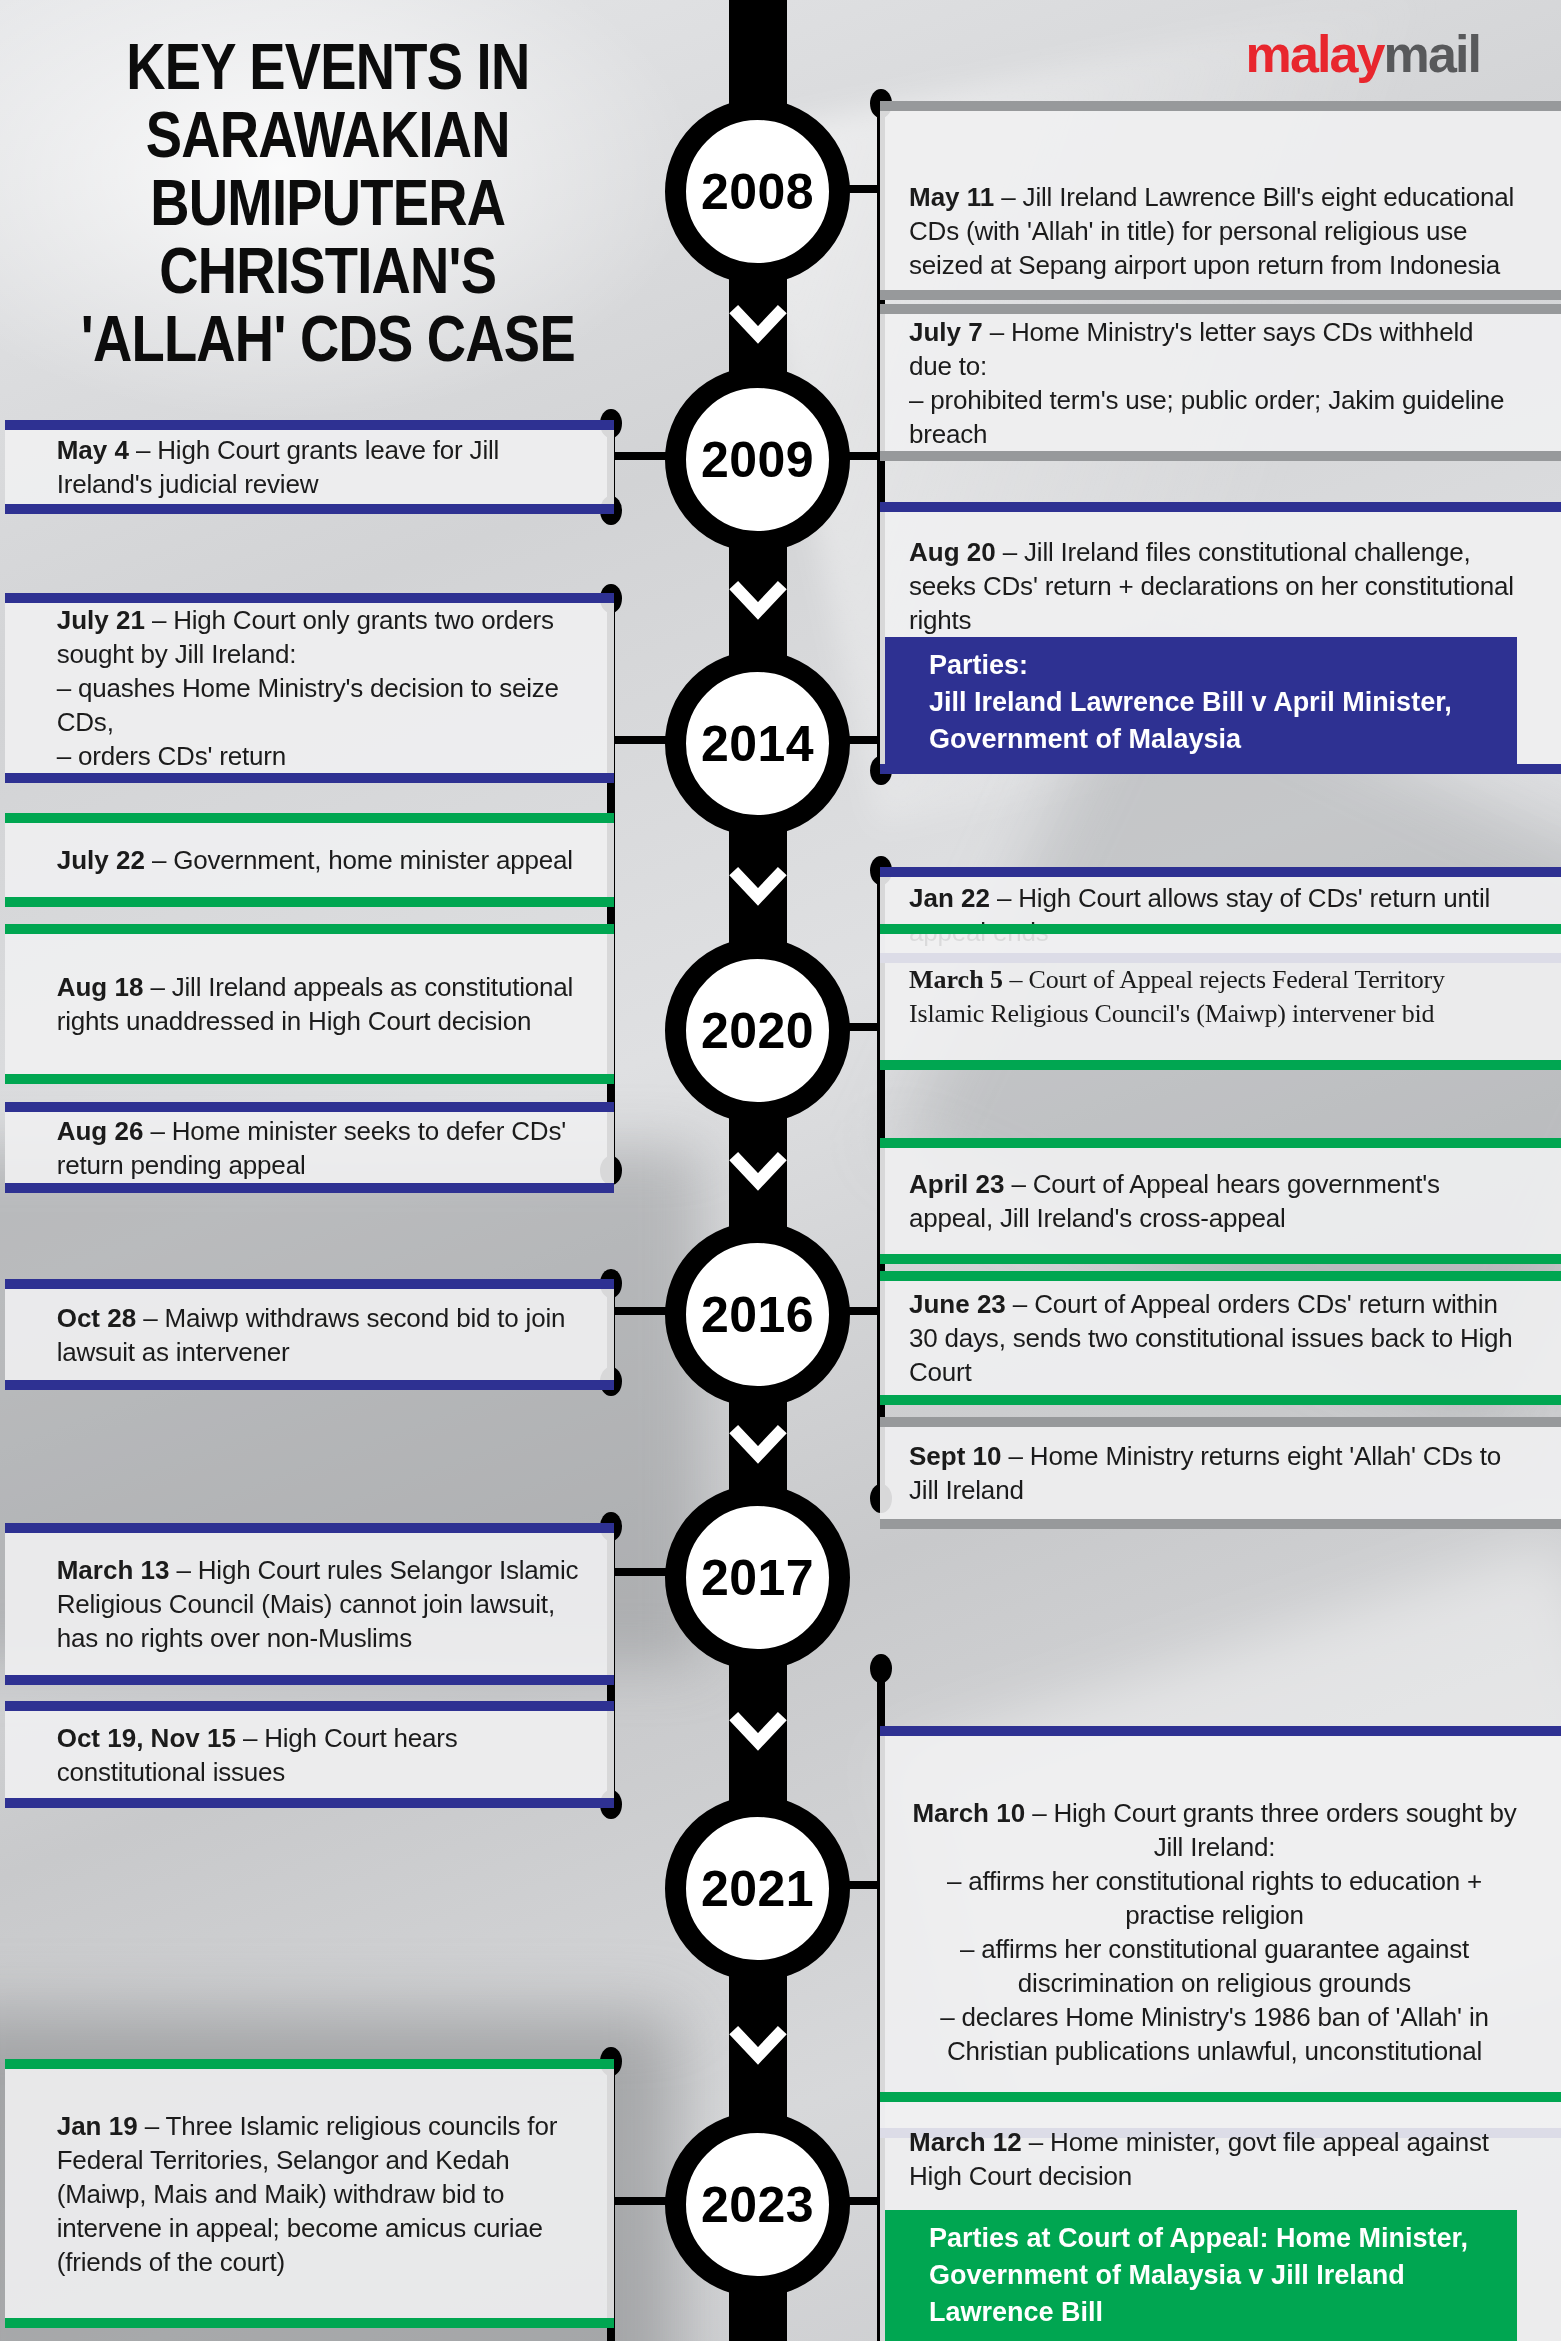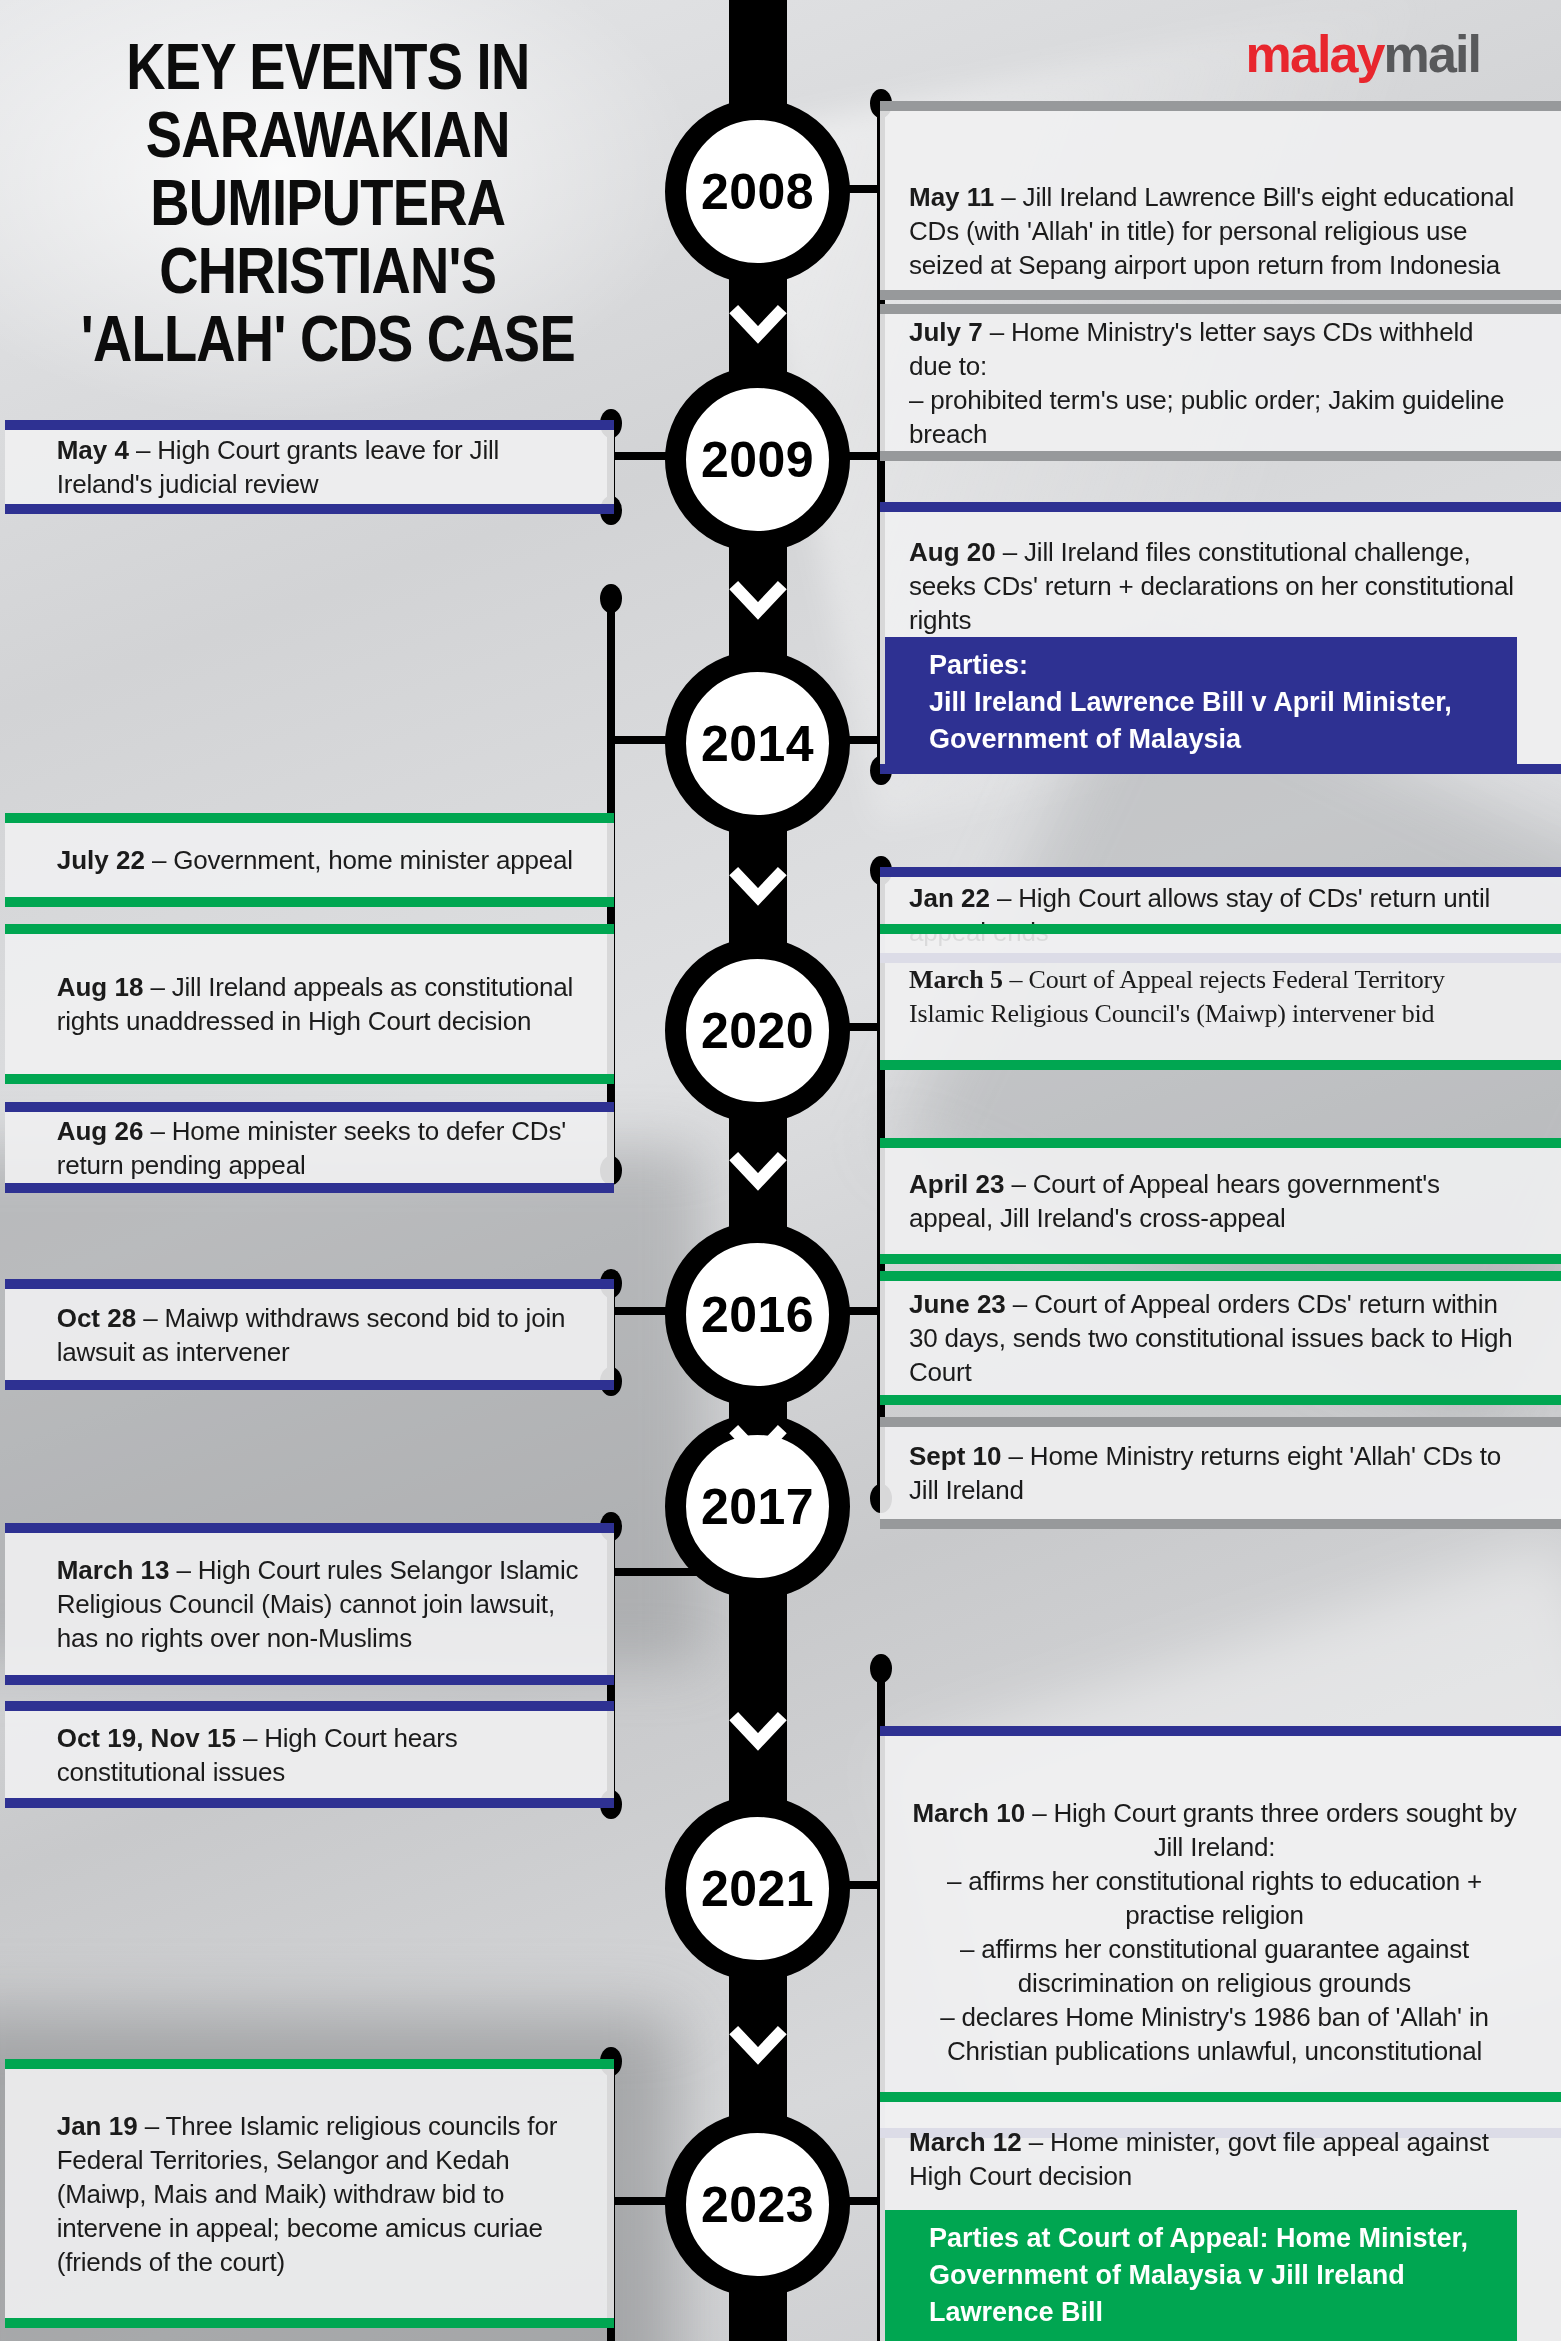--- a/index.html
+++ b/index.html
@@ -116,21 +116,21 @@
   <div class="dot r" style="top:1484px;"></div>
   <div class="vline r" style="top:1668px;height:688px;"></div>
   <div class="dot r" style="top:1654px;"></div>
   <div class="dot r" style="top:2342px;"></div>
 
   <div class="year" style="top:99px;">2008</div>
   <div class="year" style="top:367px;">2009</div>
   <div class="year" style="top:651px;">2014</div>
   <div class="year" style="top:938px;">2020</div>
   <div class="year" style="top:1222px;">2016</div>
-  <div class="year" style="top:1414px;">2017</div>
+  <div class="year" style="top:1485px;">2017</div>
   <div class="year" style="top:1796px;">2021</div>
   <div class="year" style="top:2112px;">2023</div>
 
   <svg class="chev" style="top:302px" viewBox="0 0 124 100">
       <polyline points="10,15 62,70 114,15" fill="none" stroke="#fff" stroke-width="26"></polyline>
     </svg>
   <svg class="chev" style="top:578px" viewBox="0 0 124 100">
       <polyline points="10,15 62,70 114,15" fill="none" stroke="#fff" stroke-width="26"></polyline>
     </svg>
   <svg class="chev" style="top:864px" viewBox="0 0 124 100">
@@ -144,20 +144,25 @@
     </svg>
   <svg class="chev" style="top:1709px" viewBox="0 0 124 100">
       <polyline points="10,15 62,70 114,15" fill="none" stroke="#fff" stroke-width="26"></polyline>
     </svg>
   <svg class="chev" style="top:2023px" viewBox="0 0 124 100">
       <polyline points="10,15 62,70 114,15" fill="none" stroke="#fff" stroke-width="26"></polyline>
     </svg>
 
   <div class="event left hc" style="top:420px;height:94px;">
     <p class="txt"><b>May 4</b> <span>– High Court grants leave for Jill Ireland's judicial review</span></p>
+  </div>
+  <div class="event left hc" style="top:593px;height:190px;">
+    <p class="txt"><b>July 21</b> <span>– High Court only grants two orders sought by Jill Ireland:
+– quashes Home Ministry's decision to seize CDs,
+– orders CDs' return</span></p>
   </div>
   <div class="event left ca" style="top:813px;height:94px;">
     <p class="txt"><b>July 22</b> <span>– Government, home minister appeal</span></p>
   </div>
   <div class="event left ca" style="top:924px;height:160px;">
     <p class="txt"><b>Aug 18</b> <span>– Jill Ireland appeals as constitutional rights unaddressed in High Court decision</span></p>
   </div>
   <div class="event left hc" style="top:1102px;height:91px;">
     <p class="txt"><b>Aug 26</b> <span>– Home minister seeks to defer CDs' return pending appeal</span></p>
   </div>

